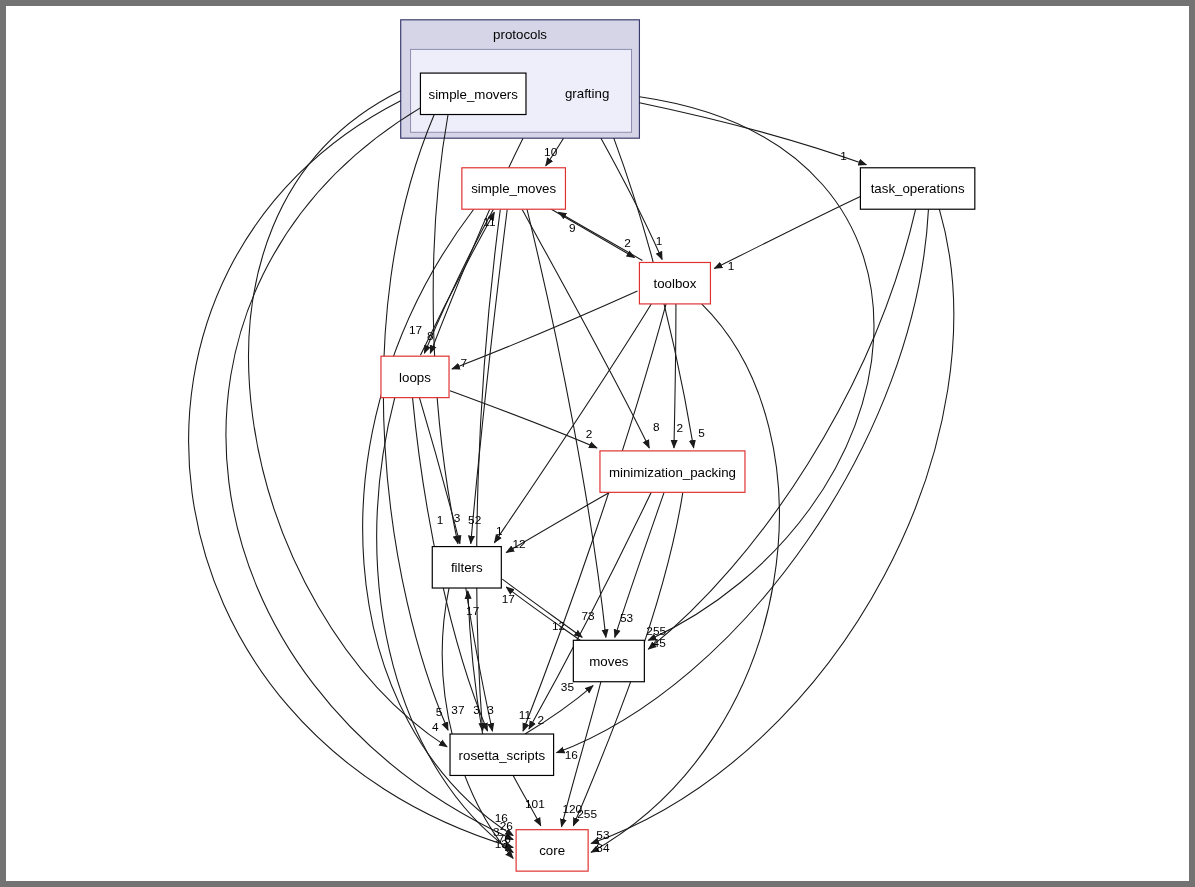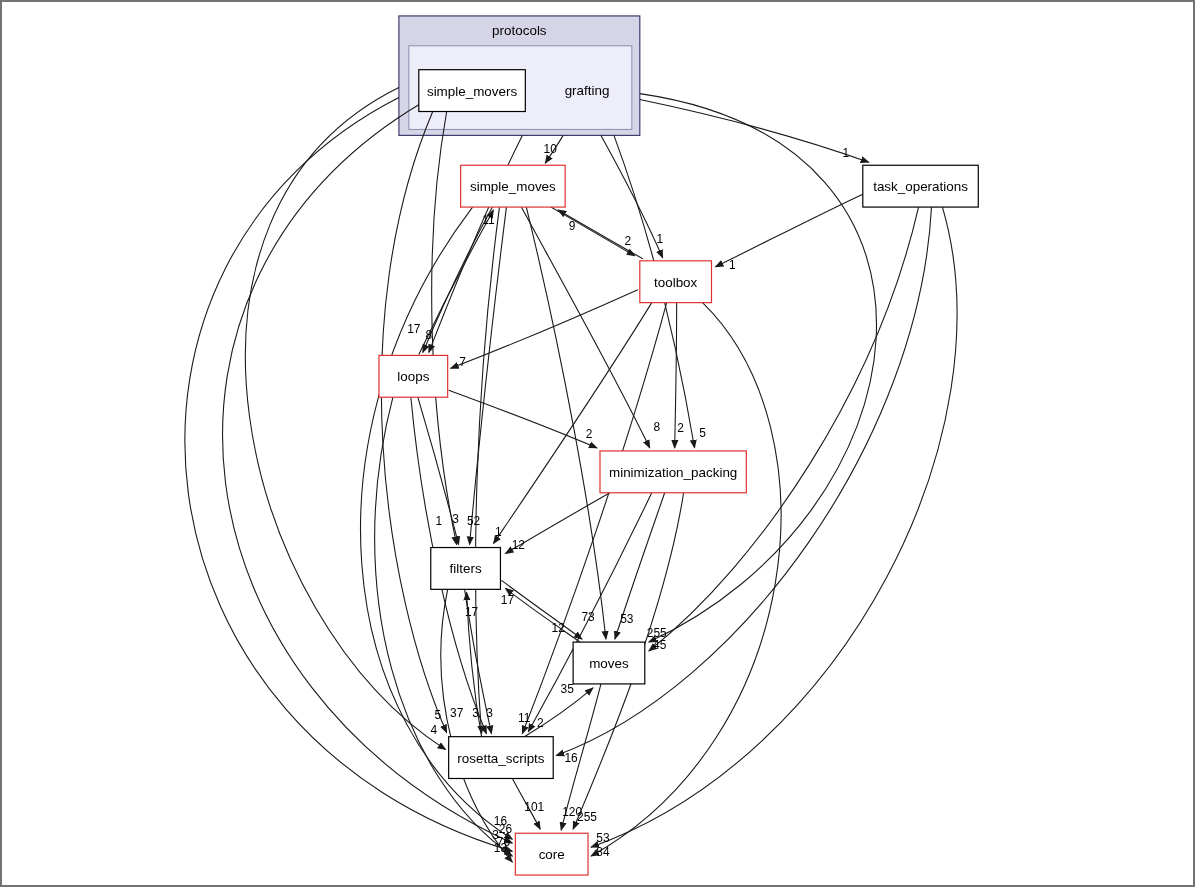--- a/index.html
+++ b/index.html
@@ -1,18 +1,18 @@
 <!DOCTYPE html>
 <html><head>
 <meta charset="utf-8">
 <style>
   html,body{margin:0;padding:0;background:#fff;}
   .canvas{
     width:1195px;height:887px;
-    border:2px solid #737373;
+    border:6px solid #737373;
     background:#fff;
     position:relative;
     box-sizing:border-box;
     font-family:"Liberation Sans", sans-serif;
   }
   svg{display:block;width:100%;height:100%;}
   svg text{font-family:"Liberation Sans", sans-serif;fill:#000;}
 </style>
 </head>
 <body>

